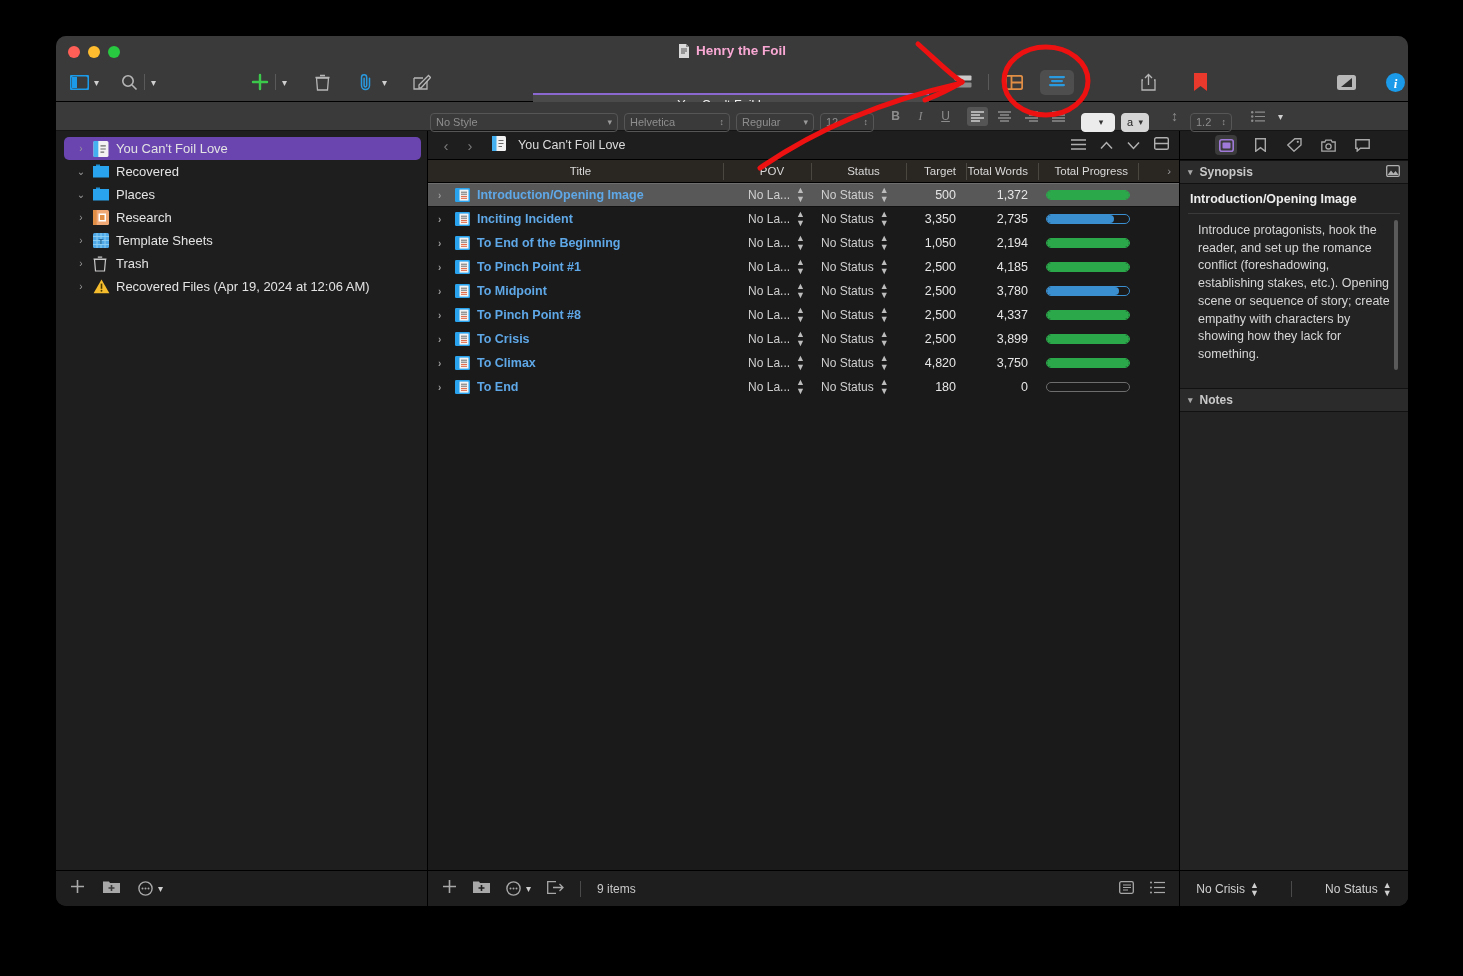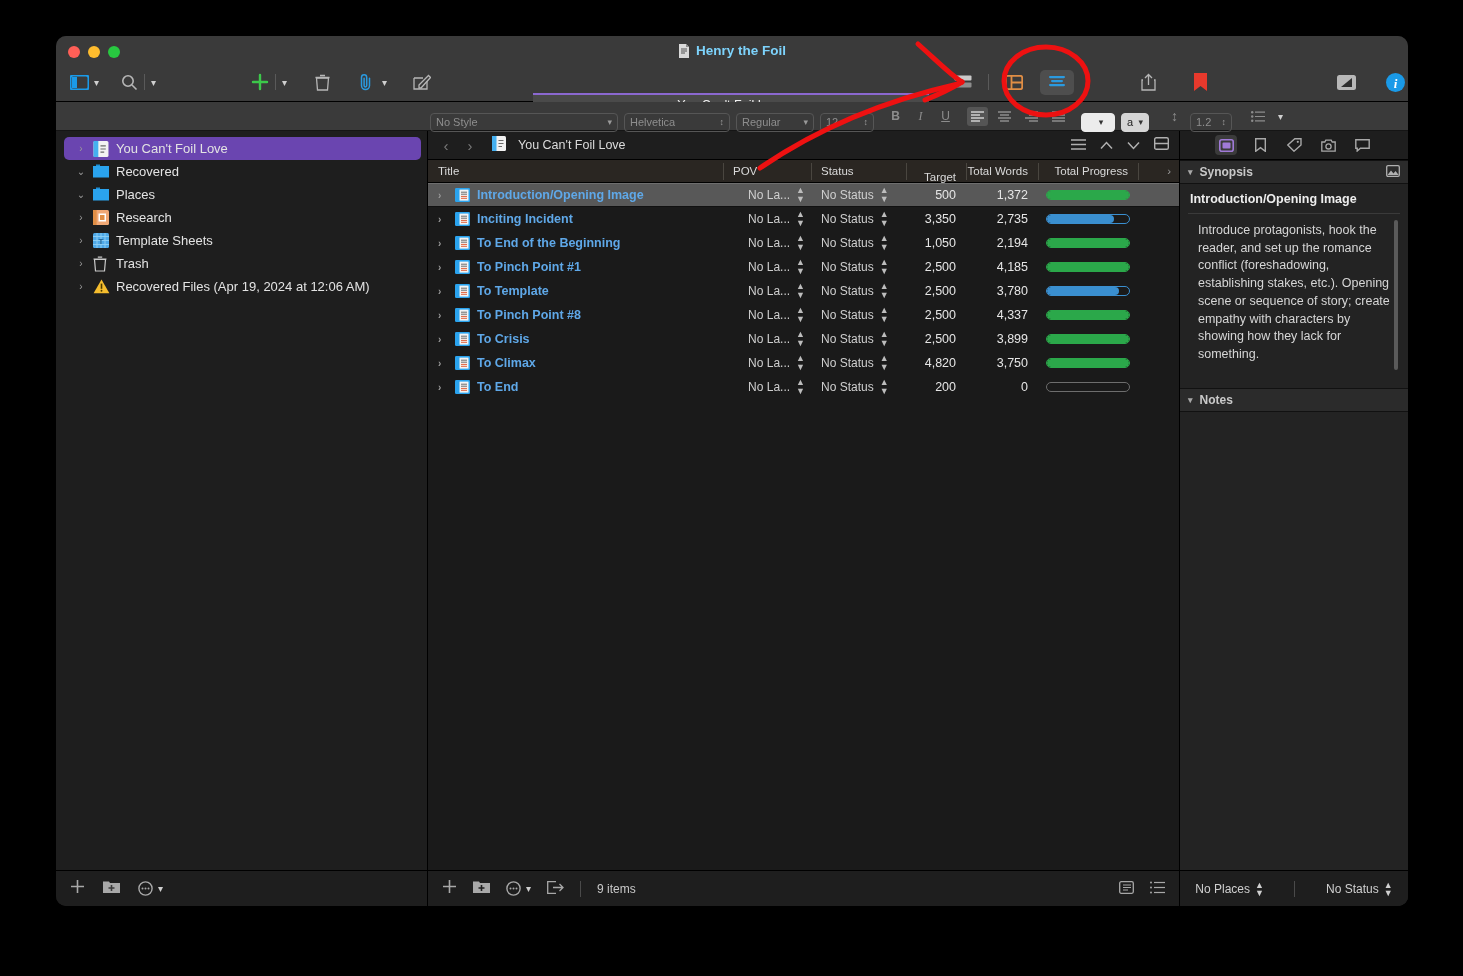--- a/index.html
+++ b/index.html
@@ -24,21 +24,21 @@
   #titlebar {
     height: 66px; background: #3a3a3a; position: relative; flex: none;
     border-bottom: 1px solid #000;
   }
   .traffic { position: absolute; top: 10px; left: 12px; display: flex; gap: 8px; }
   .tl { width: 12px; height: 12px; border-radius: 50%; }
   .tl.r { background: #ff5f57; } .tl.y { background: #febc2e; } .tl.g { background: #28c840; }
 
   #win-title {
     position: absolute; top: 7px; left: 0; width: 100%;
-    text-align: center; font-size: 13.5px; font-weight: bold; color: #7dd3fc;
+    text-align: center; font-size: 13.5px; font-weight: bold; color: #f9a8d4;
     display: flex; align-items: center; justify-content: center; gap: 6px;
   }
   .title-icon { display:inline-block; width: 12px; height: 14px; position: relative; }
 
   
   #toolbar-row { position: absolute; top: 26px; left: 0; width: 100%; height: 40px; }
   .tb { position: absolute; display: flex; align-items: center; height: 40px; }
   .tbtn {
     display:flex; align-items:center; justify-content:center;
     color:#b6b6b6; cursor:default; height: 28px;
@@ -115,21 +115,21 @@
 
   
   #tablewrap { flex:1; display:flex; flex-direction:column; min-height:0; background:#1a1a1a; }
   #thead {
     height: 23px; background:#2a2622; display:flex; align-items:center;
     font-size: 11.5px; color:#d9d9d9; border-bottom: 1px solid #000; flex:none;
   }
   .th { display:flex; align-items:center; height:23px; position:relative; }
   .th + .th::before { content:""; position:absolute; left:0; top:3px; bottom:3px;
                       width:1px; background:#4a4640; }
-  .th.pad { padding-left: 10px; }
+  .th.pad { padding-left: 10px; justify-content: center; }
   .th.num { justify-content:flex-end; padding-right: 10px; }
 
   #rows { flex:1; overflow:hidden; }
   .row { height: 24px; display:flex; align-items:center; font-size:12.5px; }
   .row.sel { background:#585858; border-top:1px solid #6e6e6e; border-bottom:1px solid #111; }
   .c-title { display:flex; align-items:center; gap:7px; padding-left:10px; color:#5fa8e8;
              font-weight:bold; white-space:nowrap; overflow:hidden; }
   .rdisc { width:10px; color:#9a9a9a; font-size:10px; flex:none; }
   .c-pov, .c-status { display:flex; align-items:center; color:#cfcfcf; font-size:12px; }
   .stepper { margin-left: 6px; color:#bdbdbd; font-size:9px; line-height:9px;
@@ -503,21 +503,21 @@
         <div id="thead">
             <div class="th pad" style="width: 295px; flex: 0 0 auto;">
               <span>Title</span>
             </div>
             <div class="th pad" style="width: 88px; flex: 0 0 auto;">
               <span>POV</span>
             </div>
             <div class="th pad" style="width: 95px; flex: 0 0 auto;">
               <span>Status</span>
             </div>
-            <div class="th num" style="width: 60px; flex: 0 0 auto; align-items: flex-end;">
+            <div class="th num" style="width: 60px; flex: 0 0 auto;">
               <span>Target</span>
             </div>
             <div class="th num" style="width: 72px; flex: 0 0 auto;">
               <span>Total Words</span>
             </div>
             <div class="th num" style="width: 100px; flex: 0 0 auto;">
               <span>Total Progress</span>
             </div>
             <div class="th" style="flex: 1 1 0%; justify-content: flex-end; padding-right: 8px; color: rgb(154, 154, 154);">›</div>
           </div>
@@ -670,21 +670,21 @@
               <div class="c-title" style="width:295px;flex:none">
                 <span class="rdisc">›</span>
                 <span style="display:flex">
                   <svg width="15" height="14" viewBox="0 0 15 14">
                     <rect x="0" y="0" width="15" height="14" rx="1.3" fill="#2aa3ee"></rect>
                     <rect x="4.5" y="1.6" width="9" height="11" fill="#f4f4f4"></rect>
                     <path d="M6 4.2h6M6 6.2h6" stroke="#6b6b6b" stroke-width="1"></path>
                     <path d="M6 8.4h6M6 10.3h6" stroke="#e0603a" stroke-width="1"></path>
                   </svg>
                 </span>
-                <span>To Template</span>
+                <span>To Midpoint</span>
               </div>
               <div class="c-pov" style="width:88px;flex:none;justify-content:flex-end;padding-right:6px">
                 <span>No La...</span>
                 <span class="stepper">
                   <span>▲</span>
                   <span>▼</span>
                 </span>
               </div>
               <div class="c-status" style="width:95px;flex:none;padding-left:10px">
                 <span>No Status</span>
@@ -830,21 +830,21 @@
                   <span>▼</span>
                 </span>
               </div>
               <div class="c-status" style="width:95px;flex:none;padding-left:10px">
                 <span>No Status</span>
                 <span class="stepper">
                   <span>▲</span>
                   <span>▼</span>
                 </span>
               </div>
-              <div class="c-num" style="width:60px;flex:none">200</div>
+              <div class="c-num" style="width:60px;flex:none">180</div>
               <div class="c-num" style="width:72px;flex:none">0</div>
               <div class="c-prog" style="width:100px;flex:none">
                 <div class="bar">
                   <i style="width:0%;background:transparent"></i>
                 </div>
               </div>
               <div style="flex:1"></div>
             </div>
           </div>
       </div>
@@ -948,21 +948,21 @@
       </div>
 
       <div class="sechead">
         <span style="font-size:9px;color:#a8a8a8">▾</span>
         <span>Notes</span>
       </div>
       <div style="flex:1;background:#232323"></div>
 
       <div id="insp-footer">
         <span class="ifbtn">
-          <span>No Places</span>
+          <span>No Crisis</span>
           <span style="font-size:9px;line-height:8px;display:flex;flex-direction:column">
               <span>▲</span>
               <span>▼</span>
             </span>
         </span>
         <span style="width:1px;height:16px;background:#4a4a4a"></span>
         <span class="ifbtn">
           <span>No Status</span>
           <span style="font-size:9px;line-height:8px;display:flex;flex-direction:column">
               <span>▲</span>

